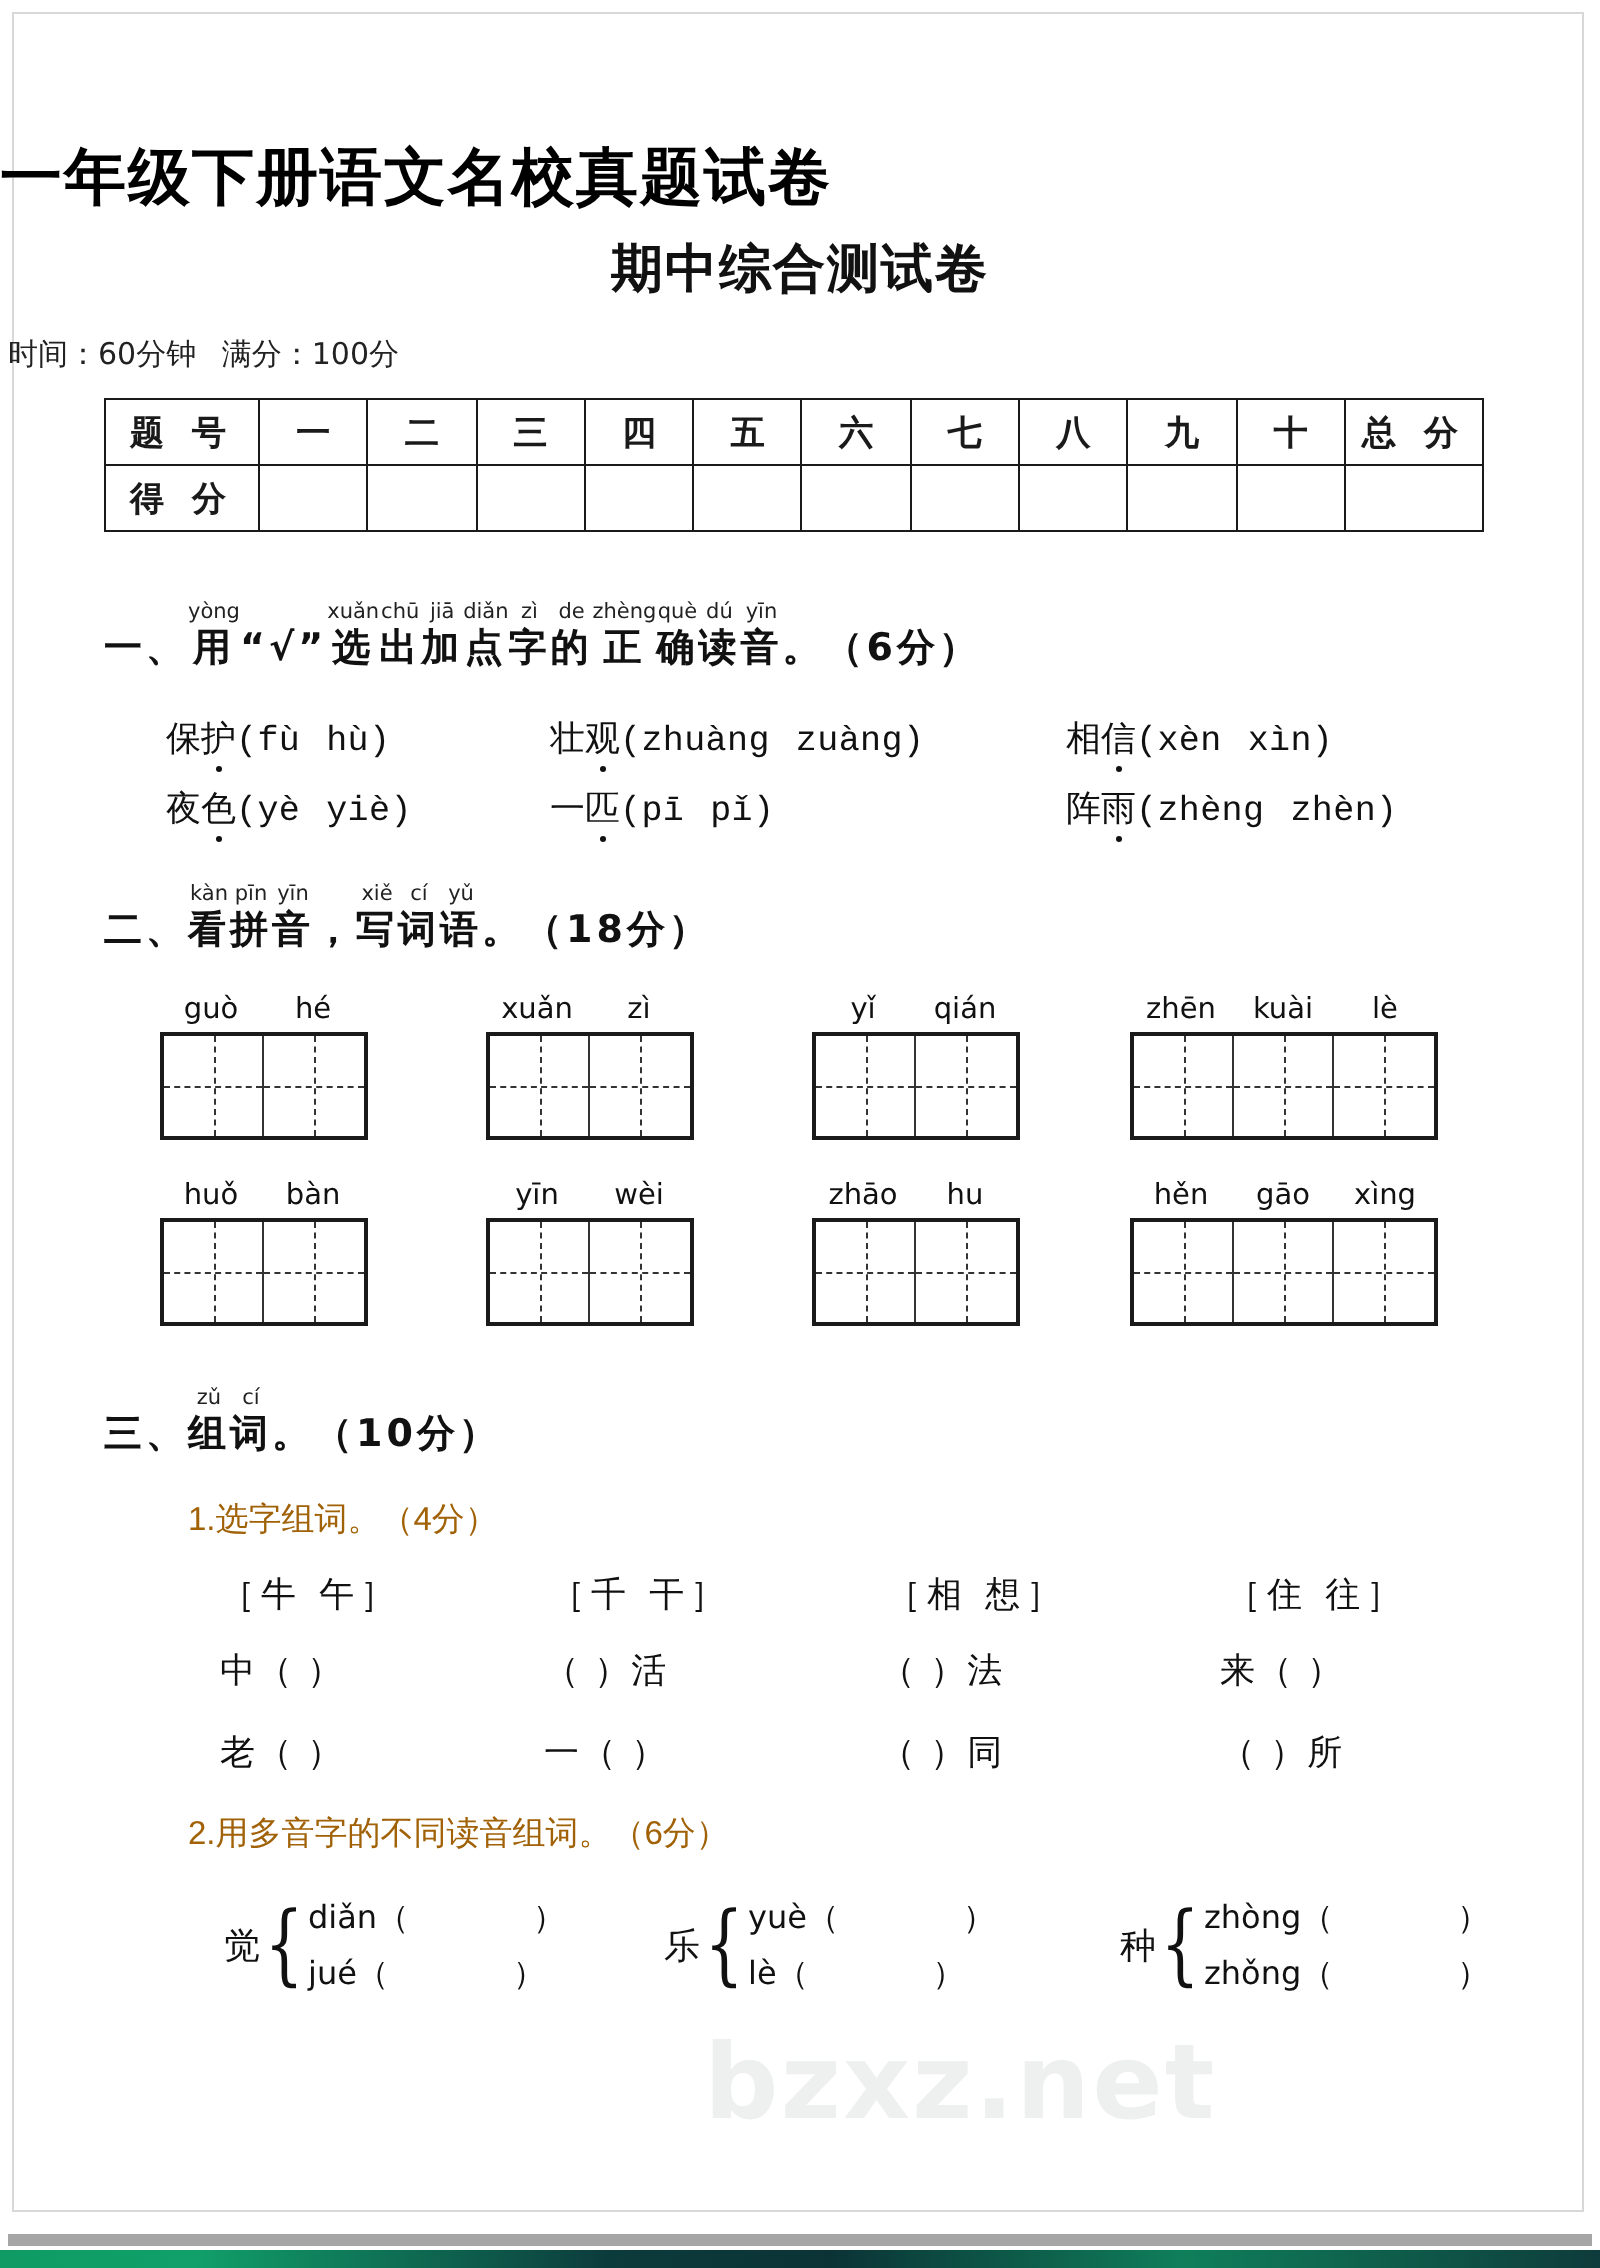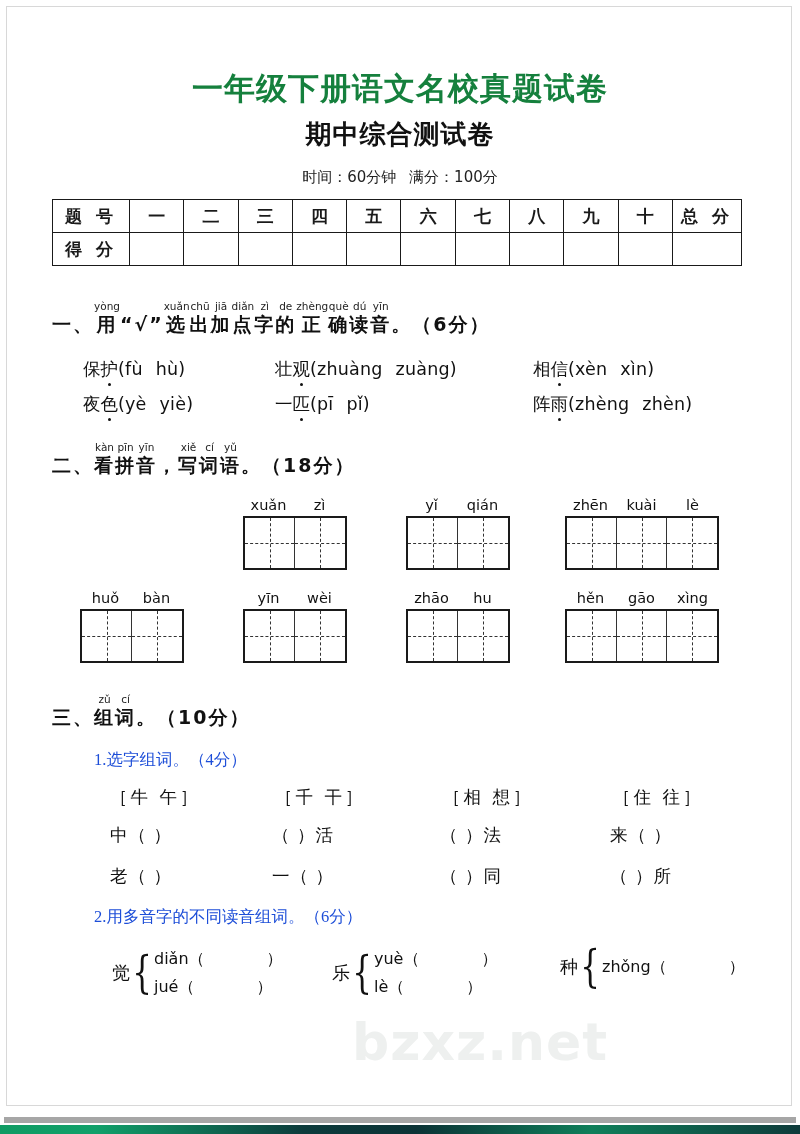--- a/index.html
+++ b/index.html
@@ -42,43 +42,42 @@
     font-size: 52px;
     letter-spacing: 1px;
     color: #eef0ef;
     user-select: none;
   }
   
   .title-main {
     position: absolute;
     left: 0; top: 68px;
     width: 800px;
-    text-align: center;
+    text-align: left;
     font-family: "DejaVu Sans", sans-serif;
     font-weight: bold;
     font-size: 31px;
     letter-spacing: 1px;
-    color: #15803d;
+    color: #000000;
   }
   .title-sub {
     position: absolute;
     left: 0; top: 117px;
     width: 800px;
     text-align: center;
     font-family: "DejaVu Sans", sans-serif;
     font-weight: bold;
     font-size: 26px;
     letter-spacing: 1px;
     color: #111;
   }
   .title-meta {
     position: absolute;
     left: 0; top: 168px;
     width: 800px;
-    text-align: center;
     font-family: "DejaVu Sans", sans-serif;
     font-size: 15px;
     color: #222;
   }
   .title-meta span { margin: 0 4px; }
   
   .score-table {
     position: absolute;
     left: 52px;
     top: 199px;
@@ -154,21 +153,21 @@
     content: "";
     position: absolute;
     left: 50%;
     bottom: -5px;
     width: 3px;
     height: 3px;
     margin-left: -1.5px;
     border-radius: 50%;
     background: #111;
   }
-  .pin { letter-spacing: 0.2px; }
+  .pin { letter-spacing: 0.2px; font-family: Liberation Mono, monospace; }
   .gap { display: inline-block; width: 13px; }
   
   .tzg-group { position: absolute; }
   .tzg-pinyin {
     font-family: "DejaVu Sans", sans-serif;
     font-size: 14.5px;
     color: #111;
     display: flex;
     margin-bottom: 3px;
   }
@@ -203,24 +202,24 @@
     content: "";
     position: absolute;
     top: 50%;
     left: 0; right: 0;
     height: 0;
     border-top: 1px dashed #333;
   }
   
   .subq {
     position: absolute;
-    font-family: Liberation Serif, serif;
+    font-family: Liberation Sans, sans-serif;
     font-weight: normal;
     font-size: 16.5px;
-    color: #1d4ed8;
+    color: #a16207;
     white-space: nowrap;
   }
   .bracket-item, .fill-item {
     position: absolute;
     font-family: "DejaVu Sans", sans-serif;
     font-size: 17.5px;
     color: #111;
     white-space: nowrap;
     letter-spacing: 1px;
   }
@@ -339,20 +338,30 @@
     <span>一</span><span class="dotted">匹</span><span class="pin">(<span>pī</span><span class="gap"></span><span>pǐ</span>)</span>
   </div>
   <div class="choice-item" style="left:533px; top:392px;">
     <span>阵</span><span class="dotted">雨</span><span class="pin">(<span>zhèng</span><span class="gap"></span><span>zhèn</span>)</span>
   </div>
 
   <div class="sec" style="top:441px;">
     <span class="plain">二、</span><span class="ruby-wrap"><span class="ruby-top">kàn</span><span class="ruby-base">看</span></span><span class="ruby-wrap"><span class="ruby-top">pīn</span><span class="ruby-base">拼</span></span><span class="ruby-wrap"><span class="ruby-top">yīn</span><span class="ruby-base">音</span></span><span class="plain">，</span><span class="ruby-wrap"><span class="ruby-top">xiě</span><span class="ruby-base">写</span></span><span class="ruby-wrap"><span class="ruby-top">cí</span><span class="ruby-base">词</span></span><span class="ruby-wrap"><span class="ruby-top">yǔ</span><span class="ruby-base">语</span></span><span class="plain">。（18分）</span>
   </div>
 
+  <div class="tzg-group" style="left:80px; top:497px;">
+    <div class="tzg-pinyin">
+      <span>guò</span>
+      <span>hé</span>
+    </div>
+    <div class="tzg-boxes">
+      <div class="tzg-cell"></div>
+      <div class="tzg-cell"></div>
+    </div>
+  </div>
   <div class="tzg-group" style="left:243px; top:497px;">
     <div class="tzg-pinyin">
       <span>xuǎn</span>
       <span>zì</span>
     </div>
     <div class="tzg-boxes">
       <div class="tzg-cell"></div>
       <div class="tzg-cell"></div>
     </div>
   </div>
@@ -460,20 +469,21 @@
     <span class="poly-lines">
       <span class="poly-line"><span>yuè（</span><span class="paren-gap"></span><span>）</span></span>
       <span class="poly-line"><span>lè（</span><span class="paren-gap"></span><span>）</span></span>
     </span>
   </div>
 
   <div class="poly" style="left:560px; top:945px;">
     <span class="poly-char">种</span>
     <span class="poly-brace">{</span>
     <span class="poly-lines">
+      <span class="poly-line"><span>zhòng（</span><span class="paren-gap"></span><span>）</span></span>
       <span class="poly-line"><span>zhǒng（</span><span class="paren-gap"></span><span>）</span></span>
     </span>
   </div>
 
   <div class="bottom-gray"></div>
   <div class="bottom-green"></div>
 
 </div>
 
 </body></html>

